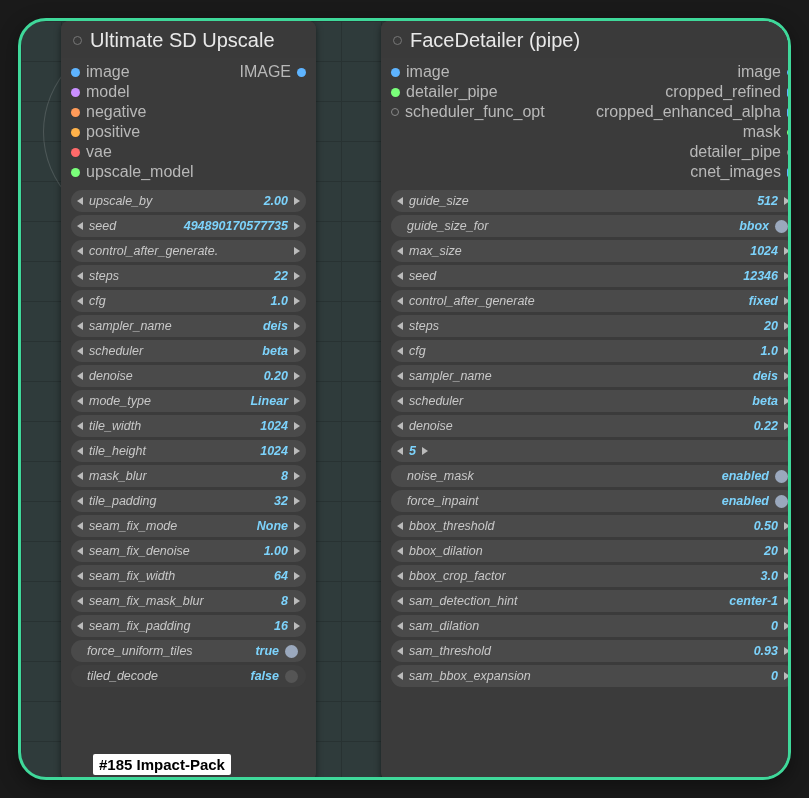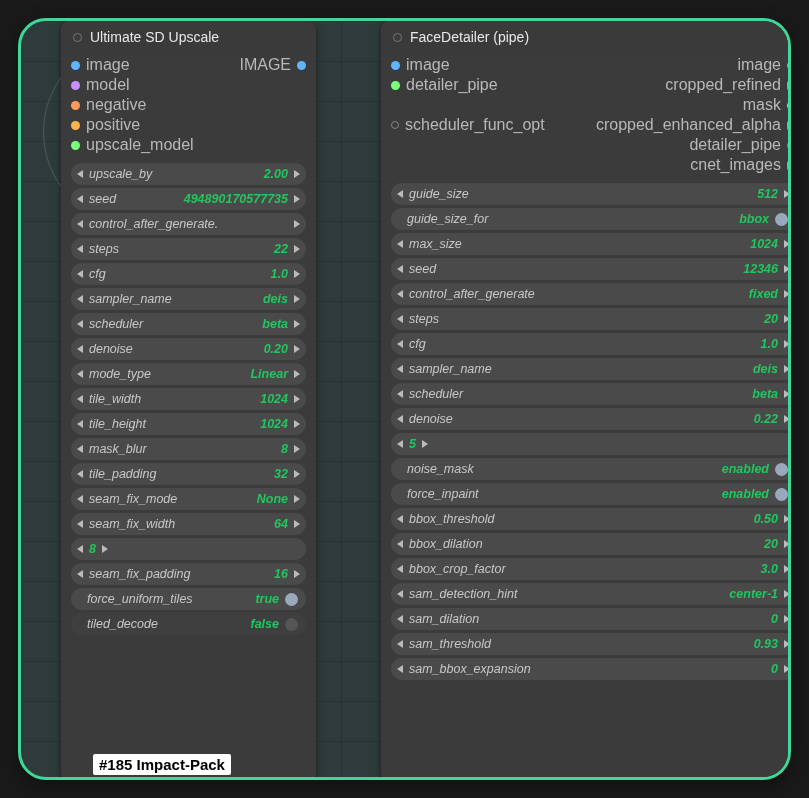--- a/index.html
+++ b/index.html
@@ -37,21 +37,21 @@
   .node.left { left: 40px; top: 0; width: 255px; height: 760px; }
   .node.right { left: 320px; top: 0; width: 425px; height: 760px; margin-left: 40px; }
 
   .node-header {
     display: flex;
     align-items: center;
     gap: 8px;
     padding: 8px 12px 6px 12px;
     background: #3a3a3a;
     color: #e8e8e8;
-    font-size: 14px;
+    font-size: 20px;
   }
   .header-dot {
     width: 9px;
     height: 9px;
     border-radius: 50%;
     border: 1.5px solid #777;
   }
 
   .io-section { padding: 4px 10px 6px 10px; position: relative; }
   .io-row {
@@ -84,21 +84,21 @@
     padding: 0 6px;
     font-size: 12.5px;
     color: #c8c8c8;
   }
   .arrow-l, .arrow-r {
     width: 0; height: 0; display: inline-block;
   }
   .arrow-l { border-top: 4px solid transparent; border-bottom: 4px solid transparent; border-right: 6px solid #bbb; }
   .arrow-r { border-top: 4px solid transparent; border-bottom: 4px solid transparent; border-left: 6px solid #bbb; }
   .param .plabel { flex: 1; padding: 0 6px; white-space: nowrap; overflow: hidden; text-overflow: clip; }
-  .param .pval { padding: 0 6px; font-weight: bold; color: #22c55e; white-space: nowrap; }
+  .param .pval { padding: 0 6px; font-weight: bold; color: #7dd3fc; white-space: nowrap; }
   .param.noarrows .plabel { padding-left: 10px; }
   .toggle-dot {
     width: 13px; height: 13px; border-radius: 50%; background: #9aa8bd; margin-right: 2px;
   }
   .toggle-dot.off { background: #555; }
   .param.dark { background: #3f3f3f; }
 
   .badge {
     position: absolute;
     left: 72px;
@@ -163,20 +163,27 @@
         </div>
         <div class="io-row">
           <div class="io-left">
             <span class="port" style="background: rgb(255, 178, 74);"></span>
             <span class="io-label">positive</span>
           </div>
           <div class="io-right"></div>
         </div>
         <div class="io-row">
           <div class="io-left">
+            <span class="port" style="background: rgb(255, 106, 106);"></span>
+            <span class="io-label">vae</span>
+          </div>
+          <div class="io-right"></div>
+        </div>
+        <div class="io-row">
+          <div class="io-left">
             <span class="port" style="background: rgb(122, 255, 122);"></span>
             <span class="io-label">upscale_model</span>
           </div>
           <div class="io-right"></div>
         </div>
       </div>
     <div class="params" id="left-params">
         <div class="param">
           <span class="arrow-l"></span>
           <span class="plabel">upscale_by</span>
@@ -256,26 +263,33 @@
           <span class="arrow-r"></span>
         </div>
         <div class="param">
           <span class="arrow-l"></span>
           <span class="plabel">seam_fix_mode</span>
           <span class="pval">None</span>
           <span class="arrow-r"></span>
         </div>
         <div class="param">
           <span class="arrow-l"></span>
+          <span class="plabel">seam_fix_denoise</span>
+          <span class="pval">1.00</span>
+          <span class="arrow-r"></span>
+        </div>
+        <div class="param">
+          <span class="arrow-l"></span>
           <span class="plabel">seam_fix_width</span>
           <span class="pval">64</span>
           <span class="arrow-r"></span>
         </div>
         <div class="param">
           <span class="arrow-l"></span>
+          <span class="plabel">seam_fix_mask_blur</span>
           <span class="pval">8</span>
           <span class="arrow-r"></span>
         </div>
         <div class="param">
           <span class="arrow-l"></span>
           <span class="plabel">seam_fix_padding</span>
           <span class="pval">16</span>
           <span class="arrow-r"></span>
         </div>
         <div class="param noarrows">
@@ -311,34 +325,34 @@
           <div class="io-left">
             <span class="port" style="background: rgb(122, 255, 122);"></span>
             <span class="io-label">detailer_pipe</span>
           </div>
           <div class="io-right">
             <span class="io-label out">cropped_refined</span>
             <span class="port square" style="background: rgb(94, 180, 255);"></span>
           </div>
         </div>
         <div class="io-row">
+          <div class="io-left">
+            <span class="port hollow"></span>
+            <span class="io-label">scheduler_func_opt</span>
+          </div>
+          <div class="io-right">
+            <span class="io-label out">cropped_enhanced_alpha</span>
+            <span class="port square" style="background: rgb(94, 180, 255);"></span>
+          </div>
+        </div>
+        <div class="io-row">
           <div class="io-left"></div>
           <div class="io-right">
             <span class="io-label out">mask</span>
             <span class="port" style="background: rgb(122, 255, 122);"></span>
-          </div>
-        </div>
-        <div class="io-row">
-          <div class="io-left">
-            <span class="port hollow"></span>
-            <span class="io-label">scheduler_func_opt</span>
-          </div>
-          <div class="io-right">
-            <span class="io-label out">cropped_enhanced_alpha</span>
-            <span class="port square" style="background: rgb(94, 180, 255);"></span>
           </div>
         </div>
         <div class="io-row">
           <div class="io-left"></div>
           <div class="io-right">
             <span class="io-label out">detailer_pipe</span>
             <span class="port" style="background: rgb(138, 138, 138);"></span>
           </div>
         </div>
         <div class="io-row">

